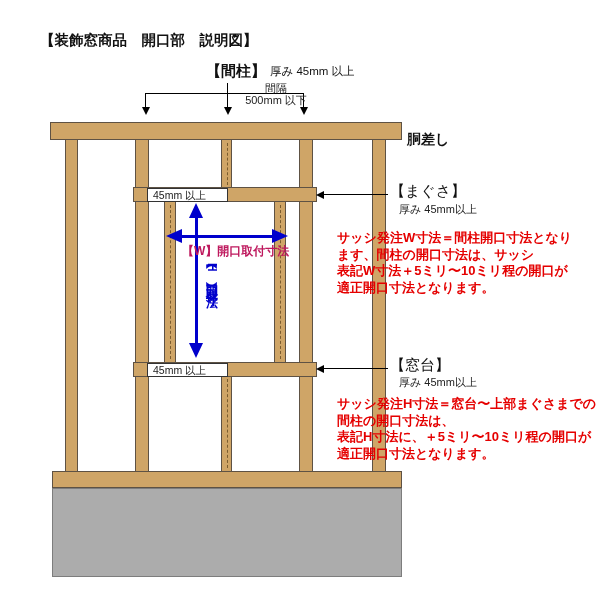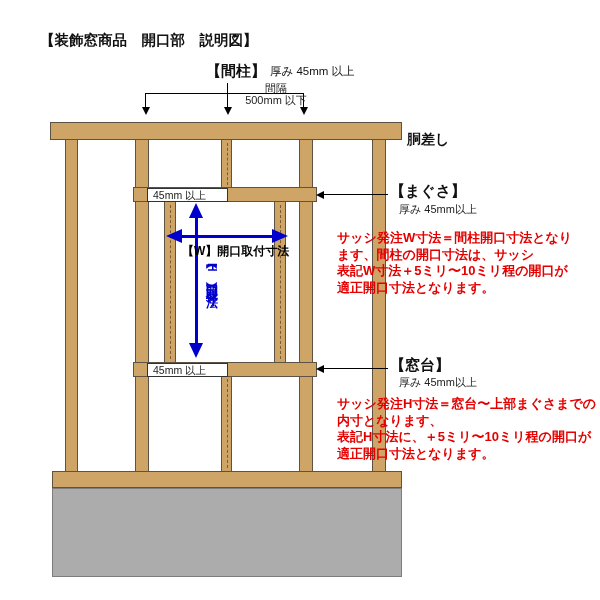--- a/index.html
+++ b/index.html
@@ -20,28 +20,28 @@
   .bline{position:absolute;background:#000;}
   .tri{position:absolute;width:0;height:0;}
   .tri-down{border-left:4px solid transparent;border-right:4px solid transparent;border-top:8px solid #000;}
   .tri-left-sm{border-top:4px solid transparent;border-bottom:4px solid transparent;border-right:8px solid #000;}
   
   .bluebar{position:absolute;background:#0000cc;}
   .tri-up-blue{border-left:7px solid transparent;border-right:7px solid transparent;border-bottom:15px solid #0000cc;}
   .tri-down-blue{border-left:7px solid transparent;border-right:7px solid transparent;border-top:15px solid #0000cc;}
   .tri-left-blue{border-top:7px solid transparent;border-bottom:7px solid transparent;border-right:16px solid #0000cc;}
   .tri-right-blue{border-top:7px solid transparent;border-bottom:7px solid transparent;border-left:16px solid #0000cc;}
-  .bluetext{position:absolute;color:#000000;font-weight:bold;font-size:12px;white-space:nowrap;}
+  .bluetext{position:absolute;color:#be185d;font-weight:bold;font-size:12px;white-space:nowrap;}
   .bluetext-v{
     position:absolute;color:#0000cc;font-weight:bold;font-size:12px;
     writing-mode:vertical-rl;text-orientation:mixed;letter-spacing:2px;white-space:nowrap;
   }
   
   .title{position:absolute;font-size:14.5px;font-weight:bold;white-space:nowrap;}
-  .biglabel{position:absolute;font-size:15px;font-weight:bold;white-space:nowrap;}
+  .biglabel{position:absolute;font-size:15px;font-weight:normal;white-space:nowrap;}
   .smallnote{position:absolute;font-size:11px;color:#222;white-space:nowrap;}
   .plainlabel{position:absolute;font-size:14px;font-weight:bold;white-space:nowrap;margin-top:8px;}
   .spacing{position:absolute;font-size:11px;color:#222;text-align:center;line-height:12px;white-space:nowrap;}
   .rednote{
     position:absolute;color:#e50000;font-weight:bold;font-size:13px;line-height:16.5px;
     white-space:pre-line;
   }
   .toplabelrow{position:absolute;display:flex;align-items:center;gap:4px;white-space:nowrap;}
   .toplabelrow .big{font-size:15px;font-weight:bold;}
   .toplabelrow .small{font-size:11.5px;}
@@ -117,17 +117,17 @@
   <div class="bline" style="left:323px;top:368px;width:65px;height:1px;"></div>
   <div class="tri tri-left-sm" style="left:316px;top:365px;"></div>
   <div class="biglabel" style="left:390px;top:356px;">【窓台】</div>
   <div class="smallnote" style="left:399px;top:375px;">厚み 45mm以上</div>
 
   <div class="rednote" style="left:337px;top:230px;width:262px;">サッシ発注W寸法＝間柱開口寸法となり
 ます、間柱の開口寸法は、サッシ
 表記W寸法＋5ミリ〜10ミリ程の開口が
 適正開口寸法となります。</div>
   <div class="rednote" style="left:337px;top:396px;width:262px;">サッシ発注H寸法＝窓台〜上部まぐさまでの
-内寸となります、
+間柱の開口寸法は、
 表記H寸法に、＋5ミリ〜10ミリ程の開口が
 適正開口寸法となります。</div>
 
 </div>
 
 </body></html>

